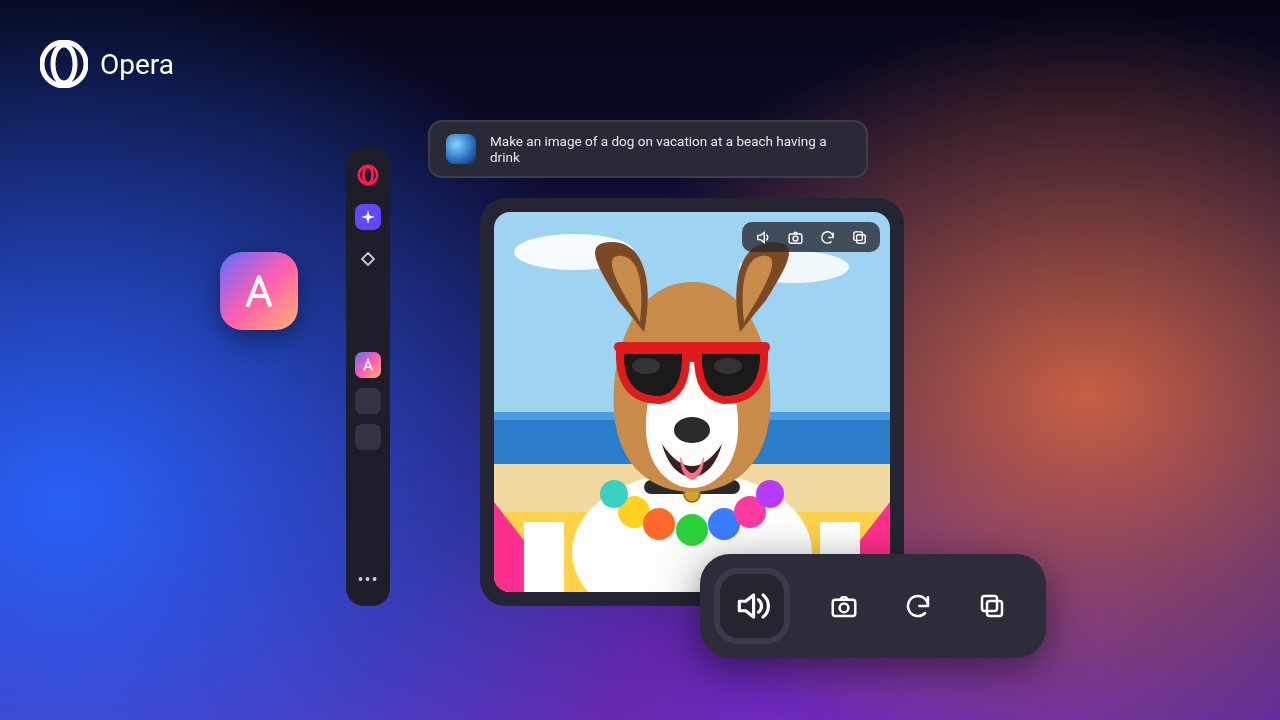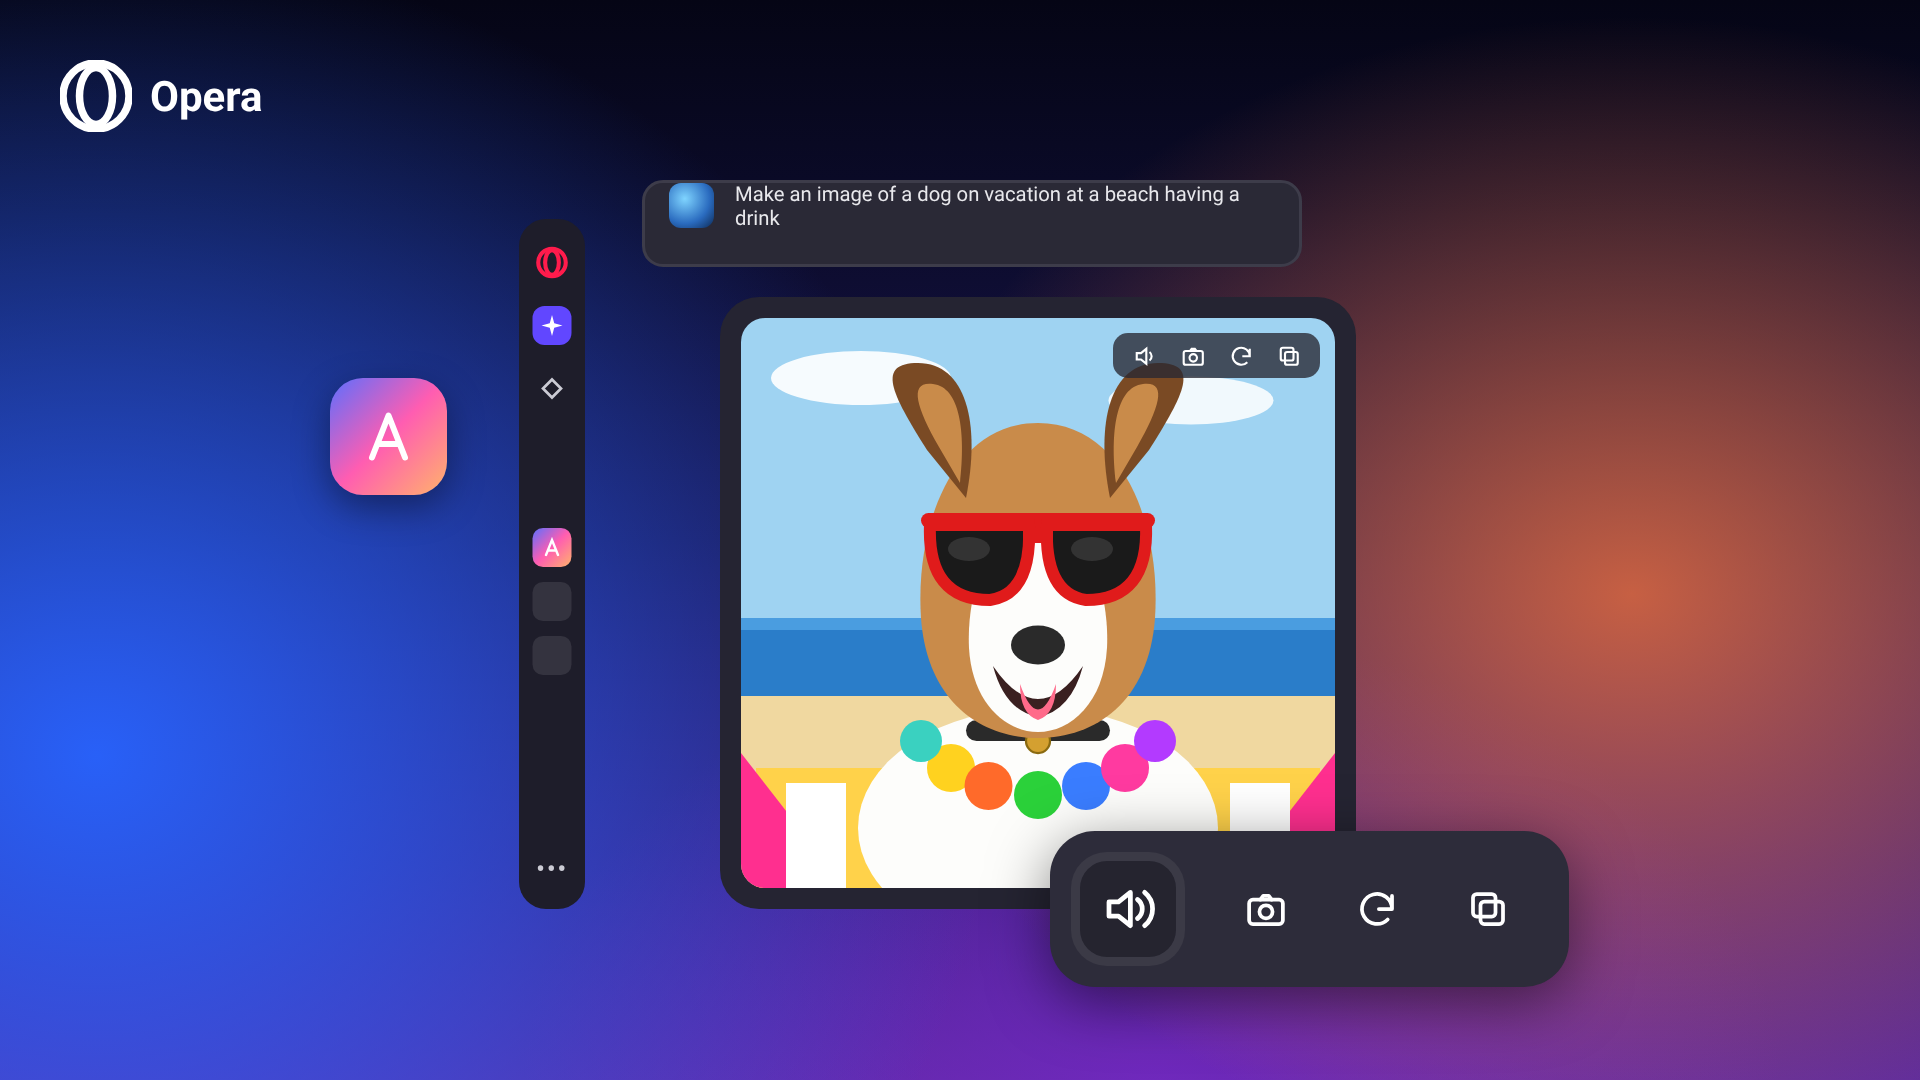--- a/index.html
+++ b/index.html
@@ -10,21 +10,21 @@
     radial-gradient(ellipse 900px 700px at 85% 55%, rgba(255,120,60,0.75) 0%, rgba(255,120,60,0) 55%),
     radial-gradient(ellipse 1000px 900px at 5% 70%, rgba(40,100,255,0.95) 0%, rgba(40,100,255,0) 60%),
     radial-gradient(ellipse 700px 500px at 60% 100%, rgba(120,40,200,0.7) 0%, rgba(120,40,200,0) 60%),
     linear-gradient(180deg, #050515 0%, #0b0b2a 20%, #1a1550 50%, #3a2080 80%, #5a2aa0 100%);
   position: relative;
 }
 
 
 .opera-logo { position:absolute; top:40px; left:40px; display:flex; align-items:center; gap:12px; color:#fff; }
 .opera-logo svg { width:48px; height:48px; }
-.opera-logo span { font-size:28px; font-weight:700; }
+.opera-logo span { font-size:28px; font-weight:400; }
 
 
 .app-tile {
   position:absolute; top:252px; left:220px; width:78px; height:78px;
   border-radius:22px;
   background: linear-gradient(135deg,#5b6fff 0%,#ff5db1 50%,#ffb36b 100%);
   display:flex; align-items:center; justify-content:center;
   box-shadow:0 8px 24px rgba(0,0,0,0.4);
 }
 .app-tile svg { width:40px; height:40px; }
@@ -44,21 +44,21 @@
 .sidebar-mid { margin-top:80px; display:flex; flex-direction:column; gap:10px; }
 .sb-thumb { width:26px; height:26px; border-radius:7px; background:#34333f; }
 .sb-thumb.gradient { background:linear-gradient(135deg,#5b6fff,#ff5db1,#ffb36b); display:flex;align-items:center;justify-content:center;}
 .sb-thumb.gradient svg{width:14px;height:14px;}
 .sidebar-dots { margin-top:auto; color:#cbcbd4; font-size:18px; letter-spacing:1px; cursor:pointer;}
 
 
 .prompt-bar {
   position:absolute; left:428px; top:120px; width:440px; height:58px;
   background:#2a2936; border:2px solid #3d3c4a; border-radius:14px;
-  display:flex; align-items:flex-start; padding:0 16px; gap:14px;
+  display:flex; align-items:center; padding:0 16px; gap:14px;
 }
 .prompt-avatar {
   width:30px; height:30px; border-radius:8px; flex-shrink:0;
   background: radial-gradient(circle at 35% 35%, #7fd4ff 0%, #2a6bbf 60%, #0d2a55 100%);
 }
 .prompt-text { color:#e8e8ec; font-size:13.5px; }
 
 
 .image-panel {
   position:absolute; left:480px; top:198px; width:424px;

